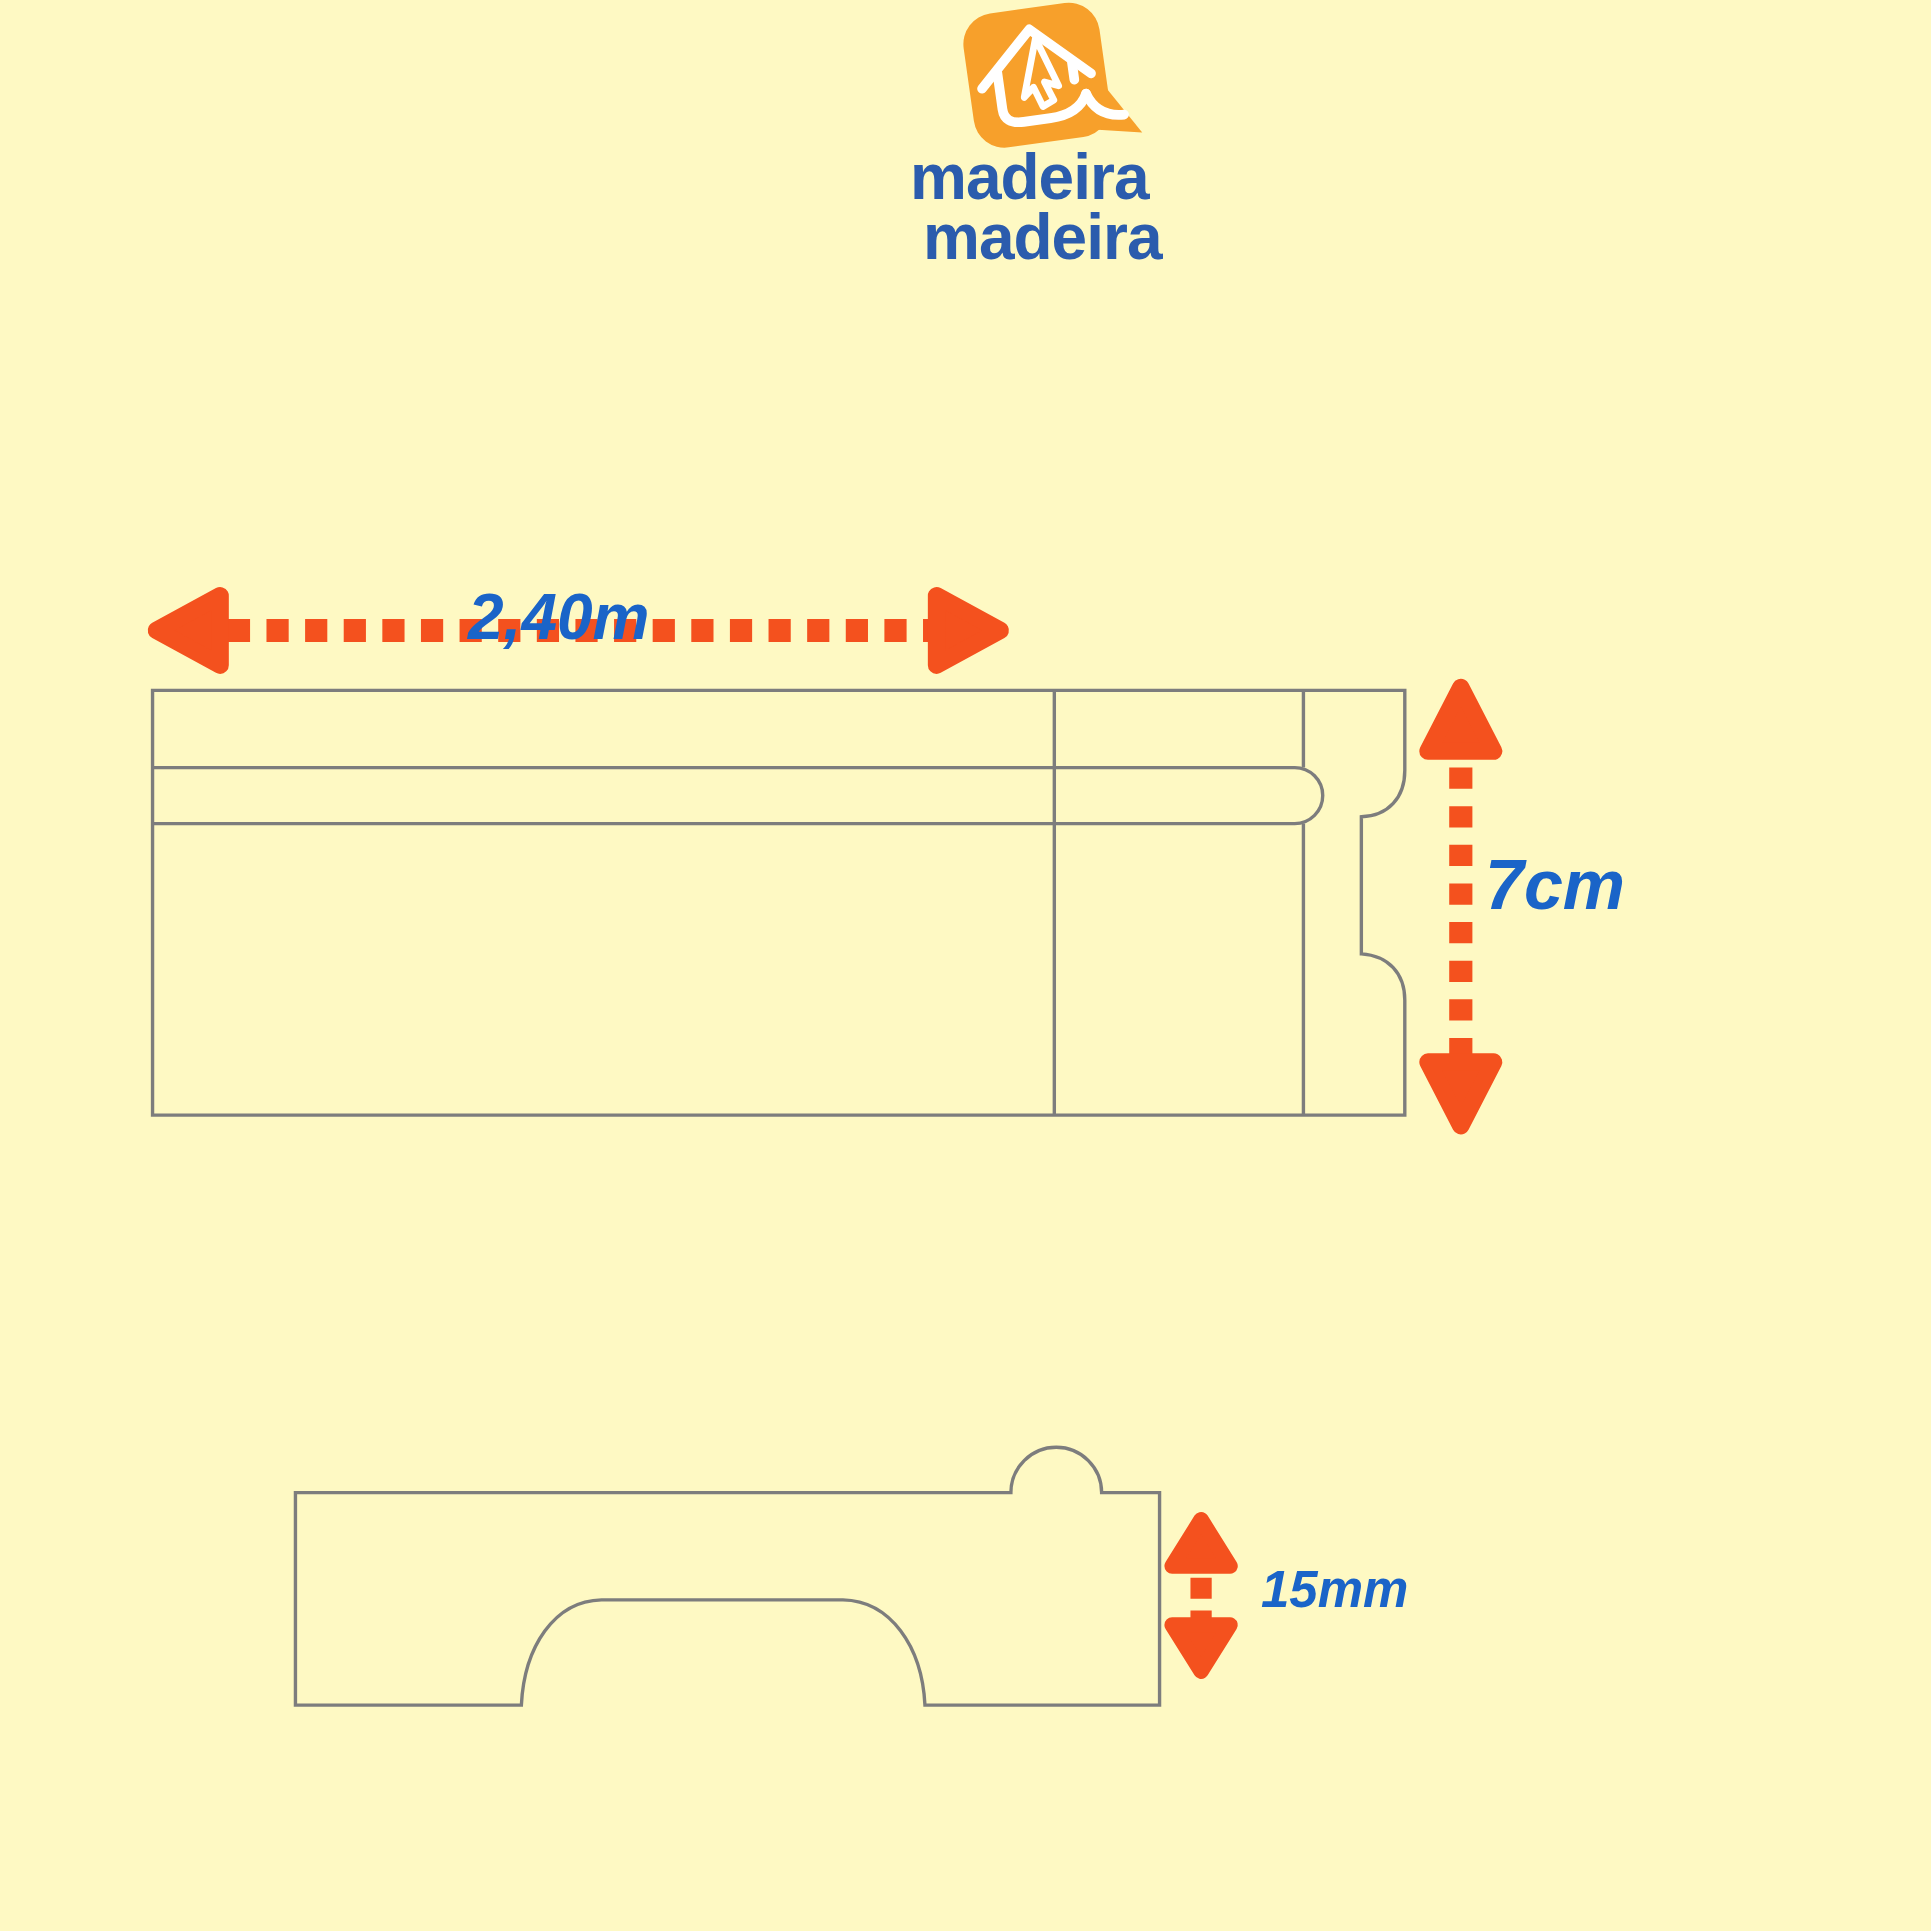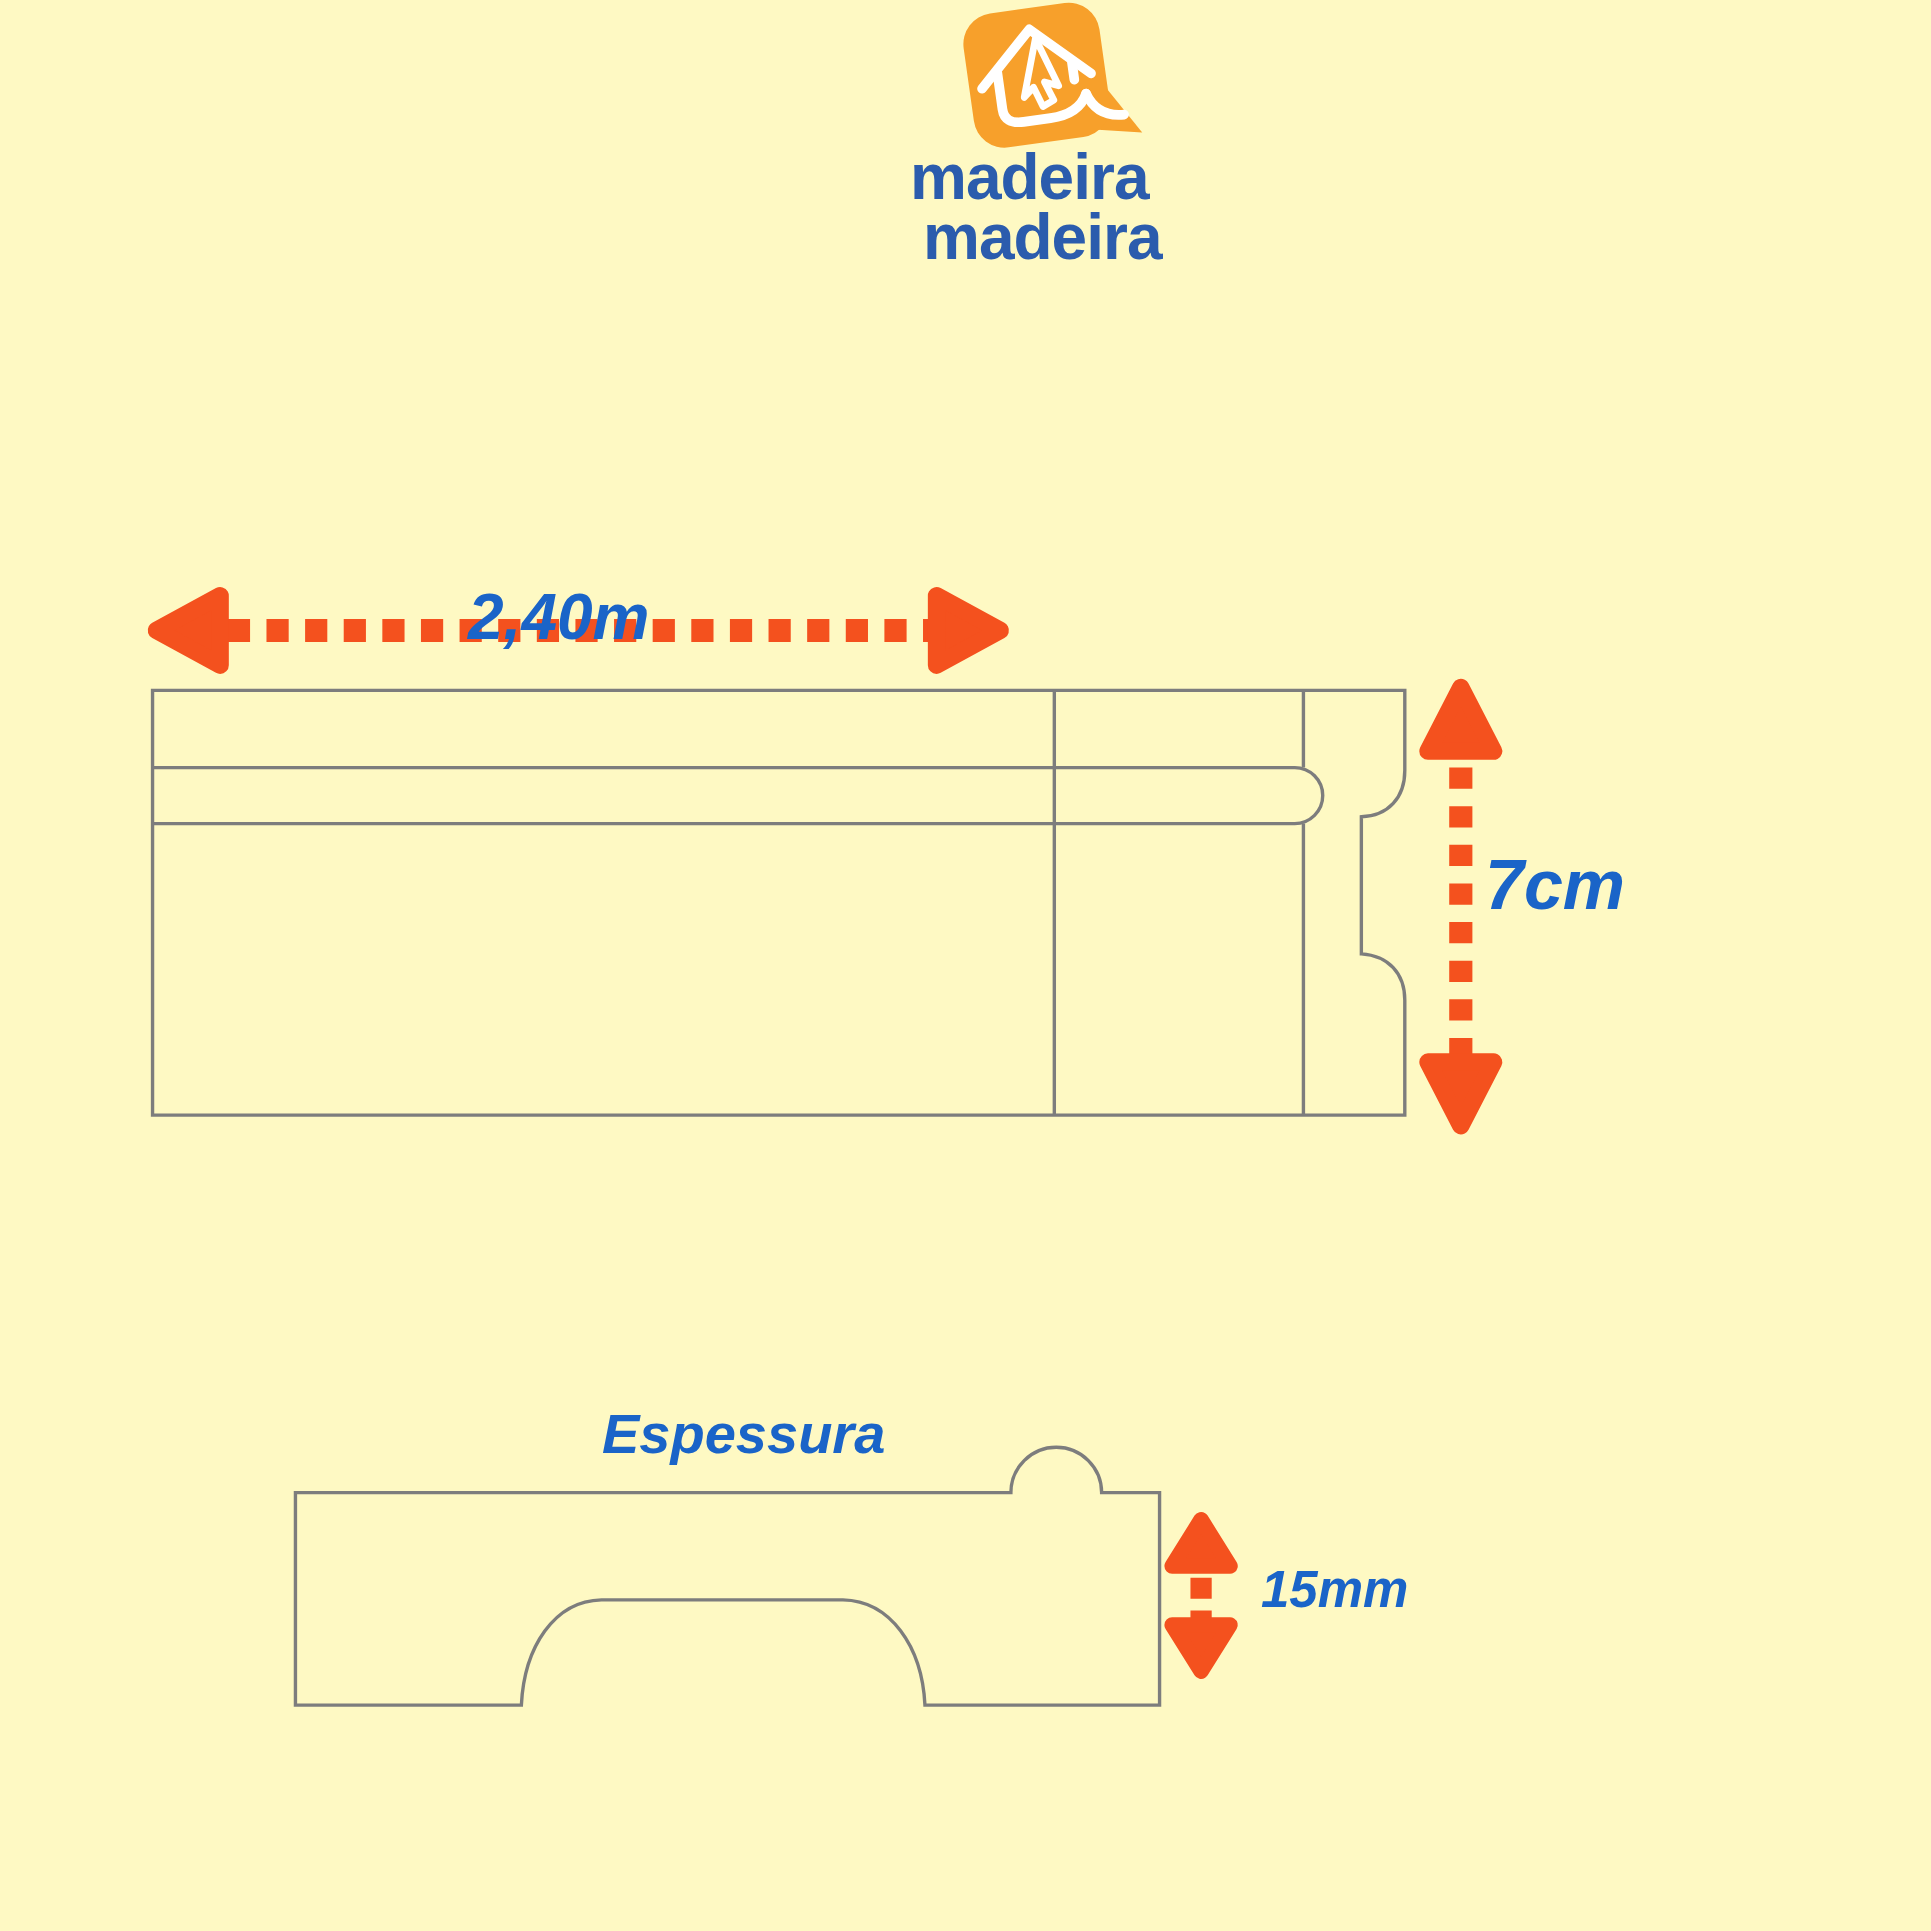--- a/index.html
+++ b/index.html
@@ -79,17 +79,16 @@
       <path class="ohead" stroke-width="16" d="M1244,1574 L1274,1622 L1214,1622 Z"></path>
       <path class="ohead" stroke-width="16" d="M1244,1731 L1274,1683 L1214,1683 Z"></path>
     </g>
   </svg>
 
   <div class="logo-text" style="left:910px;top:145px;font-size:64px;">madeira</div>
   <div class="logo-text" style="left:923px;top:205px;font-size:64px;">madeira</div>
 
   <div class="dim-label" style="left:468px;top:539px;font-size:64px;margin-top:46px;">2,40m</div>
   <div class="dim-label" style="left:1485px;top:850px;font-size:70px;font-style:italic;">7cm</div>
-  <div class="dim-label" style="left:602px;top:1406px;font-size:56px;">Espessura</div>
   <div class="dim-label" style="left:1261px;top:1564px;font-size:51px;">15mm</div>
 
 </div>
 
 
 </body></html>

